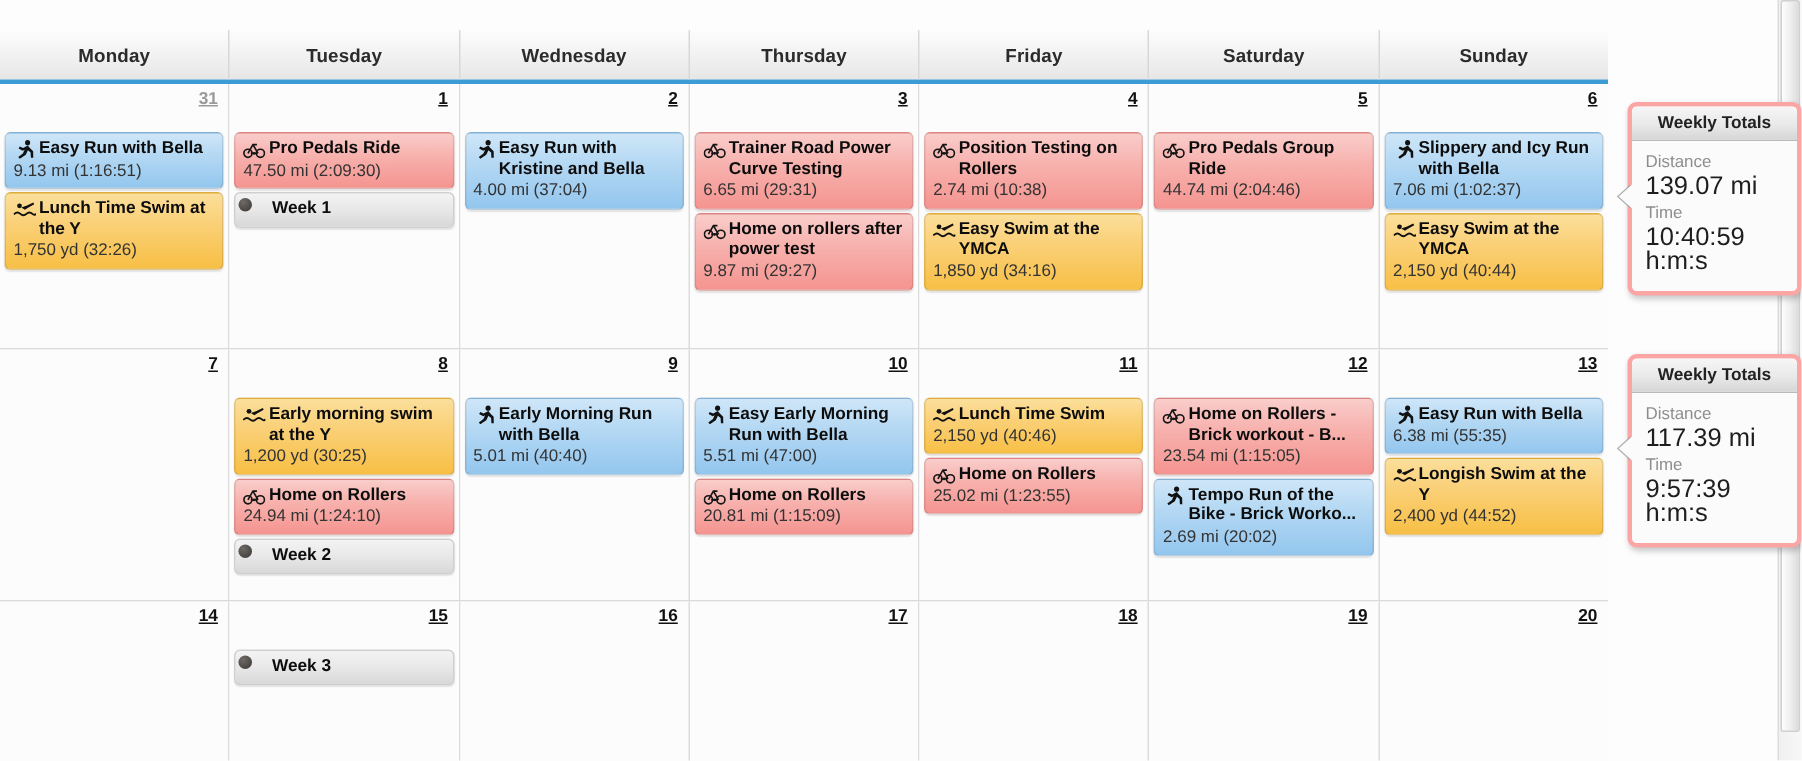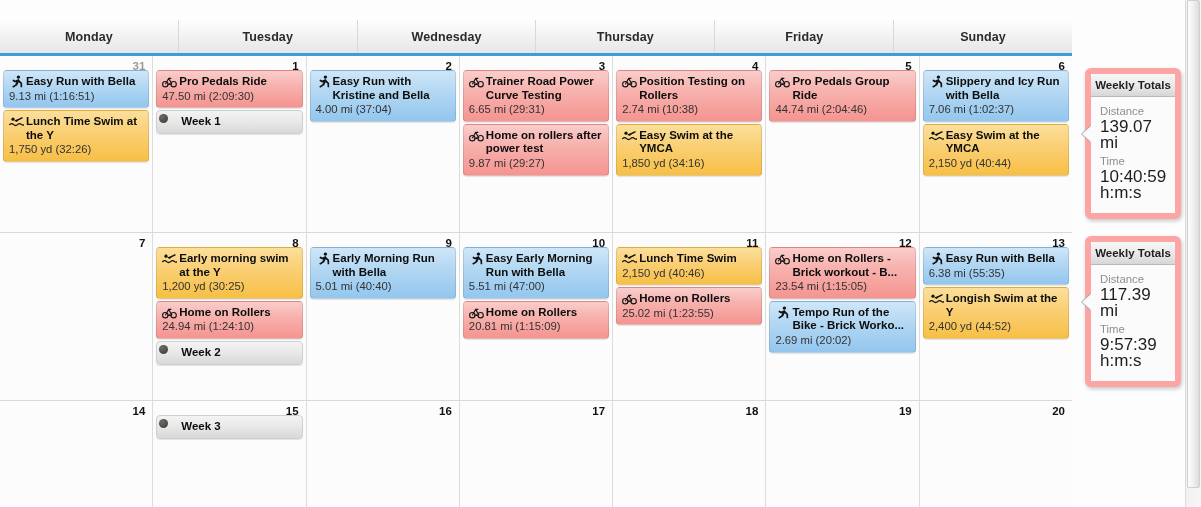--- a/index.html
+++ b/index.html
@@ -49,22 +49,23 @@
     padding: 0 2px 2px 2px;
     position: relative;
   }
   .daycell:last-child { border-right: none; }
   .daycell.othermonth .daynum { color: #9a9a9a; }
 
   .daynum {
     text-align: right;
     font-size: 11.5px; font-weight: bold; color: #111;
     padding: 3px 5px 2px 0;
-    height: 14px;
+    height: 32px;
     line-height: 14px;
+    text-decoration: underline;
   }
 
   
   .ev {
     position: relative;
     margin: 0 1px 2px 1px;
     border-radius: 4px;
     padding: 4px 5px 4px 5px;
     font-size: 11.5px;
     line-height: 13.6px;
@@ -117,23 +118,23 @@
   #scrollthumb {
     position: absolute; left: 1px; top: 0; width: 13px; height: 488px;
     background: linear-gradient(to right, #fdfdfd 0%, #efefef 50%, #dcdcdc 100%);
     border: 1px solid #cfcfcf;
     border-radius: 2px;
   }
 
   
   .totals {
     position: absolute;
-    width: 96px;
+    width: 116px;
     background: #fbfbfb;
-    border: 6px solid #fca5a5;
+    border: 3px solid #fca5a5;
     border-radius: 6px;
     box-shadow: 1px 2px 4px rgba(0,0,0,.22);
     font-size: 11.5px;
   }
   .totals .t-head {
     background: linear-gradient(to bottom, #f6f6f6 0%, #e9e9e9 55%, #d6d6d6 100%);
     border-bottom: 1px solid #b9b9b9;
     border-radius: 5px 5px 0 0;
     text-align: center;
     font-weight: bold;
@@ -160,20 +161,21 @@
 
 <div id="app">
 
   <div id="calendar">
     <div id="daynames">
         <div class="dayname">Monday</div>
         <div class="dayname">Tuesday</div>
         <div class="dayname">Wednesday</div>
         <div class="dayname">Thursday</div>
         <div class="dayname">Friday</div>
+        <div class="dayname">Saturday</div>
         <div class="dayname">Sunday</div>
       </div>
     <div id="weeks">
         <div class="week w1">
           <div class="daycell othermonth">
             <div class="daynum">31</div>
             <div class="ev run">
               <span class="title"><span class="glyph"><svg width="15" height="13" viewBox="0 0 15 13">
                     <circle cx="9.4" cy="2.1" r="1.7" fill="#111"></circle>
                     <path d="M9.6 4.0 L6.4 5.6 L4.2 4.6 L3.4 6.0 L6.2 7.5 L7.4 6.9 L6.3 9.4 L3.2 11.6 L4.2 12.8 L8.2 10.2 L9.6 7.2 L11.4 8.6 L11.6 12.2 L13.2 12.2 L13.1 7.9 L10.6 5.4 Z" fill="#111"></path>

